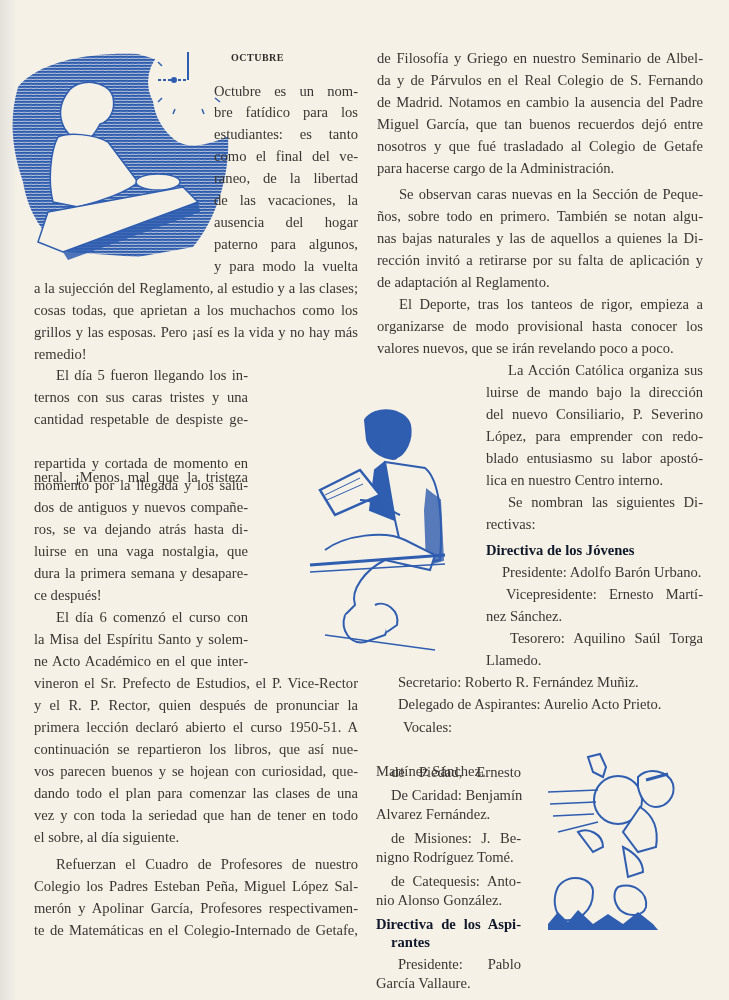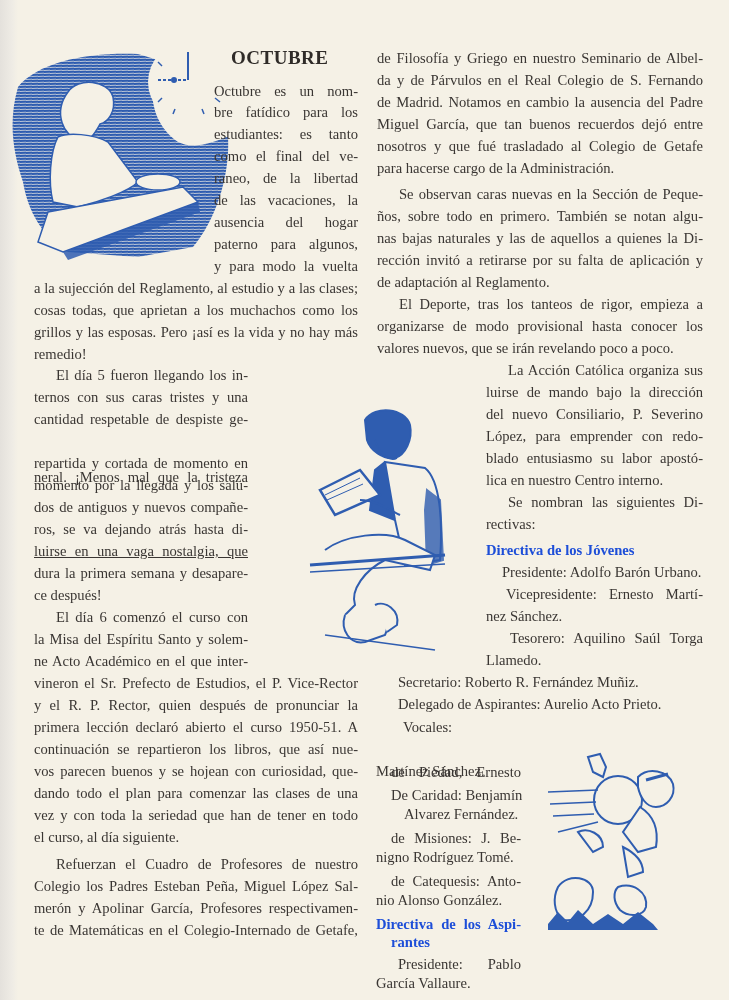--- a/index.html
+++ b/index.html
@@ -10,22 +10,22 @@
     color: #3a3633;
     position: relative;
   }
   .page-edge {
     position: absolute; left: 0; top: 0; width: 18px; height: 1000px;
     background: linear-gradient(to right, #e4e1dc, #efece5 70%, #f5f1e6);
   }
   .abs { position: absolute; }
   .line { position: absolute; font-size: 14.6px; line-height: 22px; white-space: nowrap; }
   .just { text-align: justify; text-align-last: justify; }
-  .title { font-size: 19px; font-weight: bold; letter-spacing: 0.5px; color: #2f2b28; }
-  .bold { font-weight: bold; color: #1d4ed8; }
+  .title { font-size: 10px; font-weight: bold; letter-spacing: 0.5px; color: #2f2b28; }
+  .bold { font-weight: bold; color: #0f172a; }
   svg { display: block; }
 </style>
 </head>
 <body>
 
 <div class="page-edge"></div>
 
 <div class="abs" style="left:8px; top:42px; width:225px; height:218px;">
   <svg width="225" height="218" viewBox="0 0 225 218">
     <defs>
@@ -74,37 +74,37 @@
 
 <div>
   <div class="line just" style="left:56px; top:364px; width:192px;">El día 5 fueron llegando los in-</div>
   <div class="line just" style="left:34px; top:386px; width:214px;">ternos con sus caras tristes y una</div>
   <div class="line just" style="left:34px; top:408px; width:214px;">cantidad respetable de despiste ge-</div>
   <div class="line just" style="left:34px; top:450px; width:214px;margin-top:16px;">neral. ¡Menos mal que la tristeza</div>
   <div class="line just" style="left:34px; top:452px; width:214px;">repartida y cortada de momento en</div>
   <div class="line just" style="left:34px; top:474px; width:214px;">momento por la llegada y los salu-</div>
   <div class="line just" style="left:34px; top:496px; width:214px;">dos de antiguos y nuevos compañe-</div>
   <div class="line just" style="left:34px; top:518px; width:214px;">ros, se va dejando atrás hasta di-</div>
-  <div class="line just" style="left:34px; top:540px; width:214px;text-decoration:underline;">luirse en una vaga nostalgia, que</div>
+  <div class="line just" style="left:34px; top:540px; width:214px;">luirse en una vaga nostalgia, que</div>
   <div class="line just" style="left:34px; top:562px; width:214px;">dura la primera semana y desapare-</div>
   <div class="line" style="left:34px; top:584px;">ce después!</div>
 </div>
 
 <div>
   <div class="line just" style="left:56px; top:606px; width:192px;">El día 6 comenzó el curso con</div>
   <div class="line just" style="left:34px; top:628px; width:214px;">la Misa del Espíritu Santo y solem-</div>
   <div class="line just" style="left:34px; top:650px; width:214px;">ne Acto Académico en el que inter-</div>
   <div class="line just" style="left:34px; top:672px; width:324px;">vineron el Sr. Prefecto de Estudios, el P. Vice-Rector</div>
   <div class="line just" style="left:34px; top:694px; width:324px;">y el R. P. Rector, quien después de pronunciar la</div>
   <div class="line just" style="left:34px; top:716px; width:324px;">primera lección declaró abierto el curso 1950-51. A</div>
   <div class="line just" style="left:34px; top:738px; width:324px;">continuación se repartieron los libros, que así nue-</div>
   <div class="line just" style="left:34px; top:760px; width:324px;">vos parecen buenos y se hojean con curiosidad, que-</div>
   <div class="line just" style="left:34px; top:782px; width:324px;">dando todo el plan para comenzar las clases de una</div>
   <div class="line just" style="left:34px; top:804px; width:324px;">vez y con toda la seriedad que han de tener en todo</div>
-  <div class="line" style="left:34px; top:826px;">el curso, al día siguiente.</div>
+  <div class="line" style="left:34px; top:826px;">el sobre, al día siguiente.</div>
 </div>
 
 <div>
   <div class="line just" style="left:56px; top:853px; width:302px;">Refuerzan el Cuadro de Profesores de nuestro</div>
   <div class="line just" style="left:34px; top:875px; width:324px;">Colegio los Padres Esteban Peña, Miguel López Sal-</div>
   <div class="line just" style="left:34px; top:897px; width:324px;">merón y Apolinar García, Profesores respectivamen-</div>
   <div class="line just" style="left:34px; top:919px; width:324px;">te de Matemáticas en el Colegio-Internado de Getafe,</div>
 </div>
 
 <div class="abs" style="left:305px; top:400px; width:150px; height:260px;">
@@ -170,21 +170,21 @@
   <div class="line" style="left:486px; top:605px;text-align:center;">nez Sánchez.</div>
   <div class="line just" style="left:510px; top:627px; width:193px;">Tesorero: Aquilino Saúl Torga</div>
   <div class="line" style="left:486px; top:649px;">Llamedo.</div>
   <div class="line" style="left:398px; top:671px;">Secretario: Roberto R. Fernández Muñiz.</div>
   <div class="line" style="left:398px; top:693px;">Delegado de Aspirantes: Aurelio Acto Prieto.</div>
   <div class="line" style="left:403px; top:716px;">Vocales:</div>
 
   <div class="line just" style="left:391px; top:741px; width:130px;margin-top:20px;">de Piedad, Ernesto</div>
   <div class="line" style="left:376px; top:760px;">Martínez Sánchez.</div>
   <div class="line" style="left:391px; top:784px;">De Caridad: Benjamín</div>
-  <div class="line" style="left:376px; top:803px;margin-left:28px;">Alvarez Fernández.</div>
+  <div class="line" style="left:376px; top:803px;">Alvarez Fernández.</div>
   <div class="line just" style="left:391px; top:827px; width:130px;">de Misiones: J. Be-</div>
   <div class="line" style="left:376px; top:846px;">nigno Rodríguez Tomé.</div>
   <div class="line just" style="left:391px; top:870px; width:130px;">de Catequesis: Anto-</div>
   <div class="line" style="left:376px; top:889px;">nio Alonso González.</div>
 </div>
 
 <div>
   <div class="line bold just" style="left:376px; top:913px; width:145px;">Directiva de los Aspi-</div>
   <div class="line bold" style="left:391px; top:931px;">rantes</div>
   <div class="line just" style="left:398px; top:953px; width:123px;">Presidente: Pablo</div>

